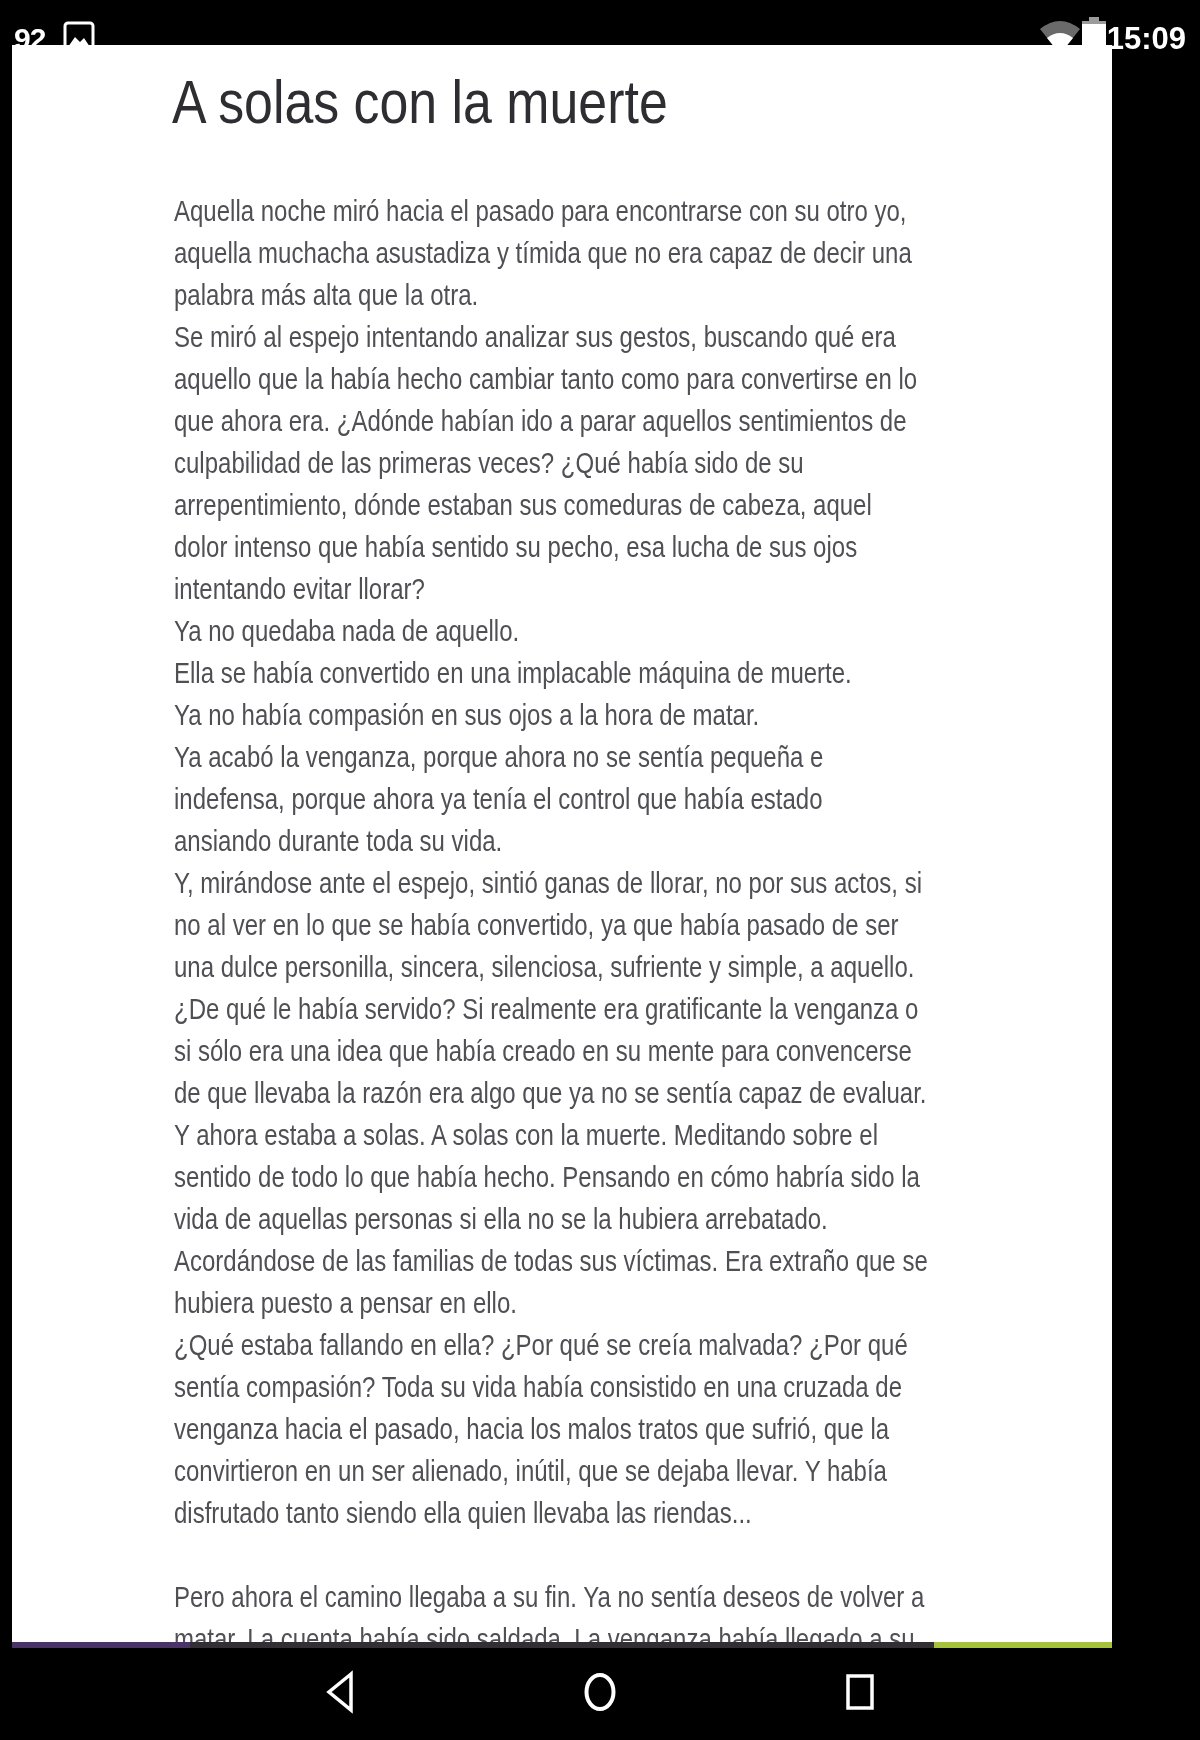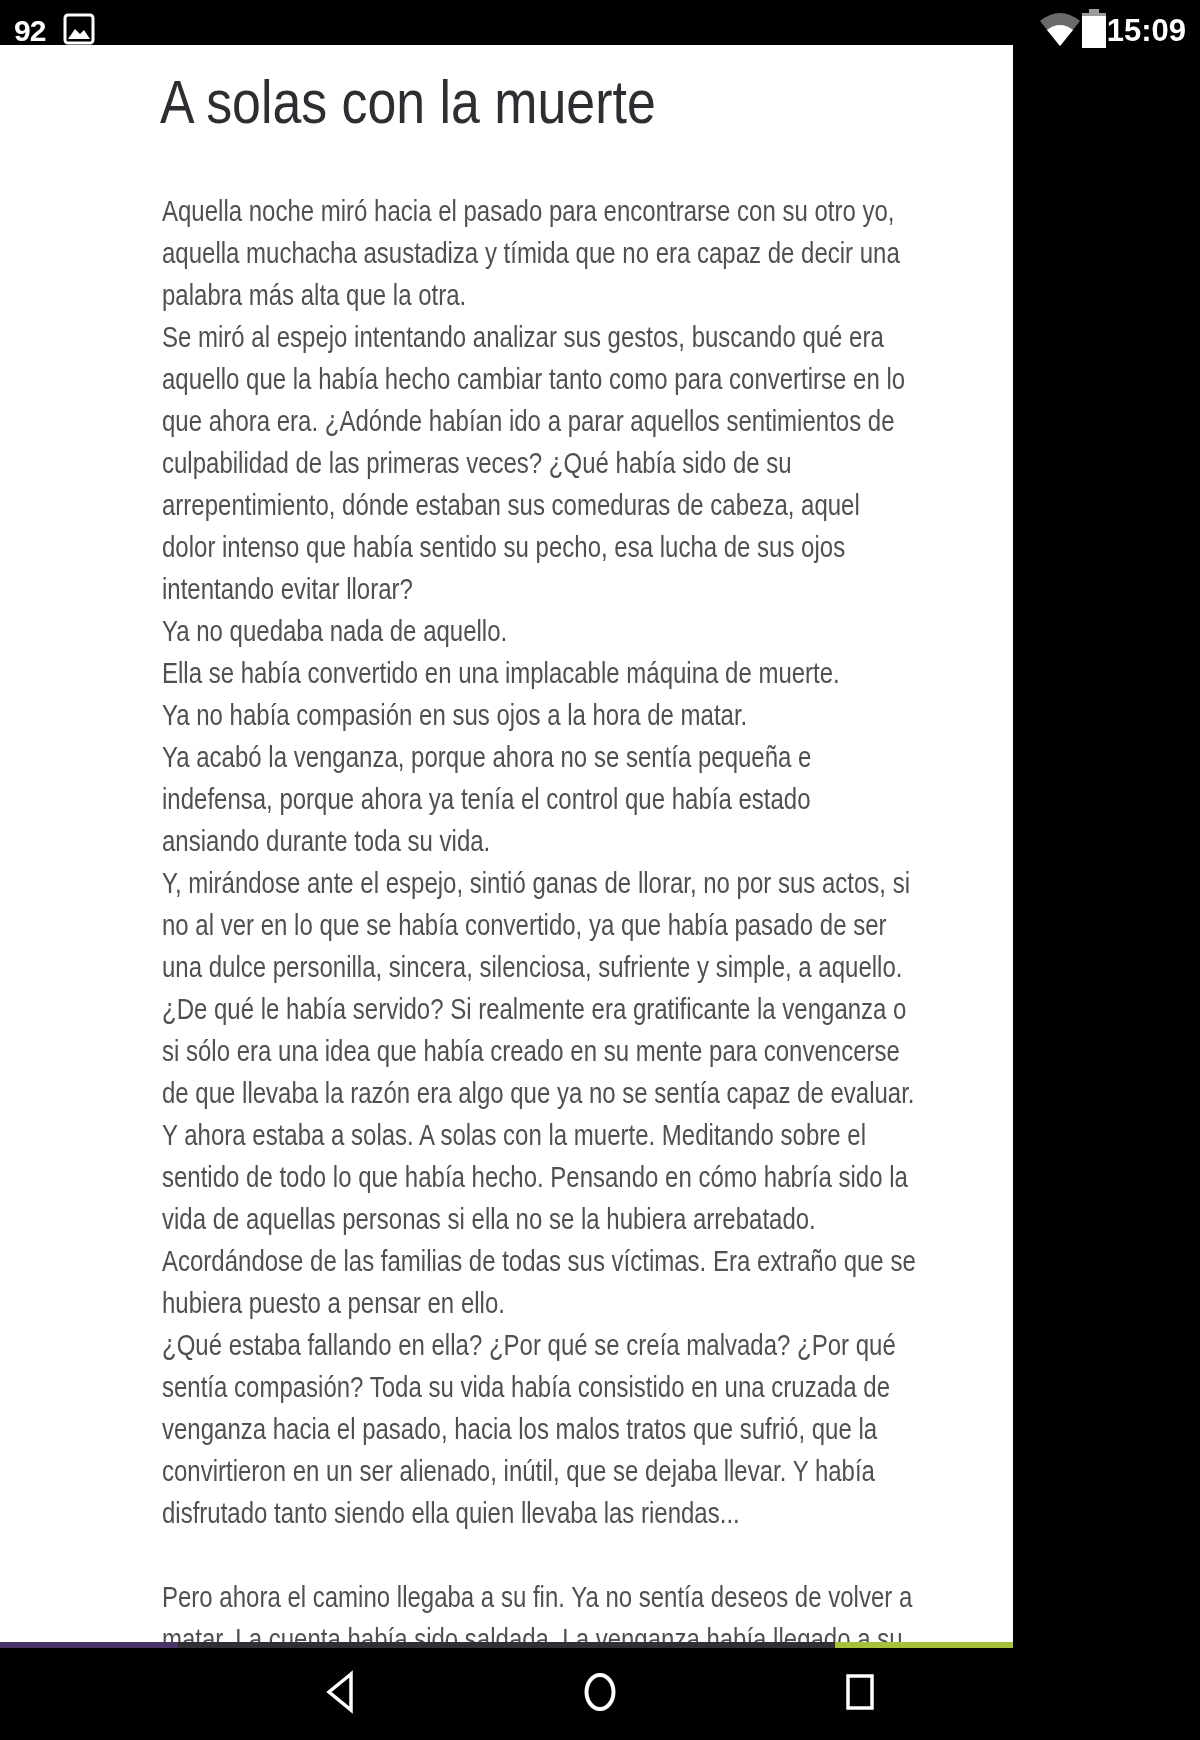--- a/index.html
+++ b/index.html
@@ -1,29 +1,29 @@
 <!DOCTYPE html>
 <html><head>
 <meta charset="utf-8">
 <style>
   html,body{margin:0;padding:0;background:#000;}
   body{width:1200px;height:1740px;position:relative;overflow:hidden;
        font-family:"Liberation Sans",sans-serif;}
 
   
-  .status-bar{position:absolute;top:8px;left:0;width:1200px;height:45px;background:#000;
+  .status-bar{position:absolute;top:16px;left:0;width:1200px;height:45px;background:#000;
     display:flex;align-items:center;justify-content:space-between;box-sizing:border-box;
     padding:16px 14px;}
   .sb-left{display:flex;align-items:center;gap:18px;}
   .sb-right{display:flex;align-items:center;}
   .sb-num{color:#fff;font-size:30px;font-weight:bold;letter-spacing:-1px;}
   .sb-time{color:#fff;font-size:31px;font-weight:bold;letter-spacing:0;}
 
   
-  .reader-page{position:absolute;top:45px;left:0;width:1013px;height:1603px;
+  .reader-page{position:absolute;top:45px;left:12px;width:1100px;height:1603px;
     background:#ffffff;overflow:hidden;}
   .page-title{margin:25px 0 0 160px;font-size:61px;line-height:64px;color:#2e2e32;
     white-space:nowrap;transform:scaleX(0.85);transform-origin:left top;}
   .text-block{margin:56px 0 0 162px;transform:scaleX(0.80);transform-origin:left top;
     width:1200px;}
   .line{height:42px;line-height:42px;font-size:30px;color:#4f4f54;white-space:pre;}
 
   
   .progress-strip{position:absolute;left:0;right:0;bottom:0;height:6px;z-index:5;}
   .prog-left{position:absolute;left:0;top:0;bottom:0;width:178px;background:#4a3366;}

